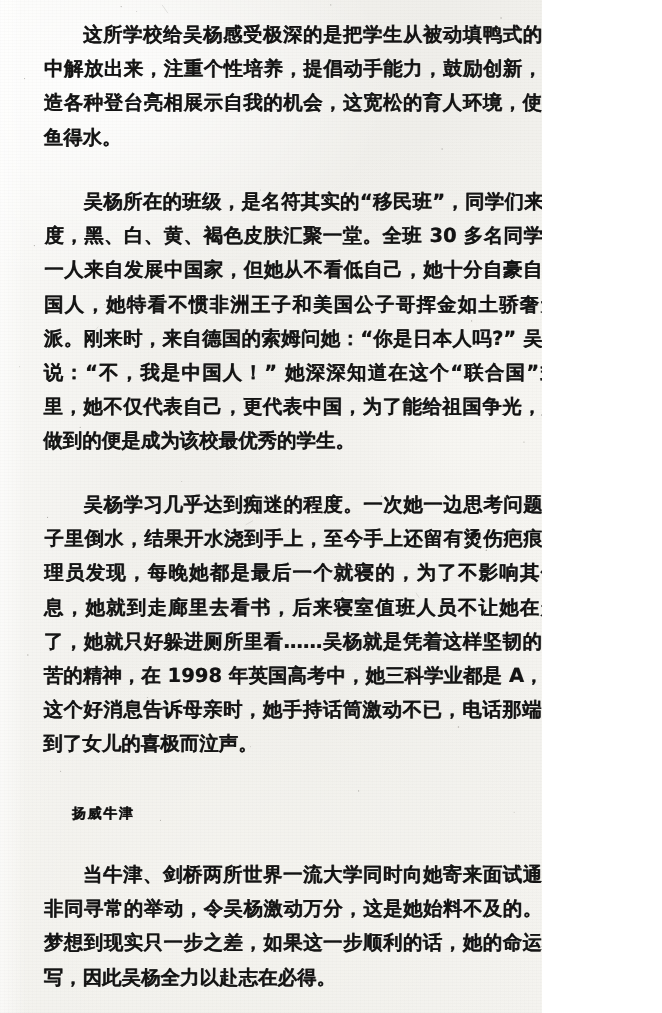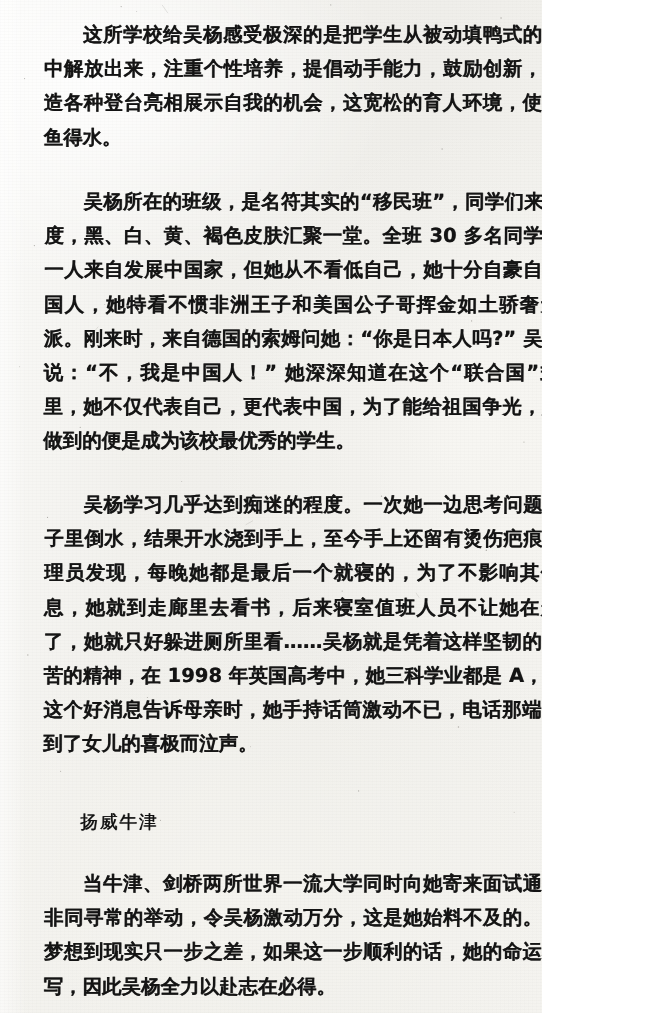--- a/index.html
+++ b/index.html
@@ -80,25 +80,25 @@
       -0.3px 0.35px 0 rgba(35,35,35,0.32),
       0 -0.3px 0.6px rgba(60,60,60,0.22);
     transform: skewX(-0.35deg);
   }
 
   .para + .para {
     margin-top: 30px;
   }
 
   .section-heading {
-    margin: 43px 0 0 0;
+    margin: 34px 0 0 0;
     color: #0e0e0e;
-    font-size: 18px;
+    font-size: 14px;
     line-height: 34.2px;
-    font-weight: 400;
+    font-weight: 700;
     text-indent: 2em;
     letter-spacing: 1.6px;
     text-shadow:
       0.55px 0 0 rgba(15,15,15,0.62),
       -0.35px 0.4px 0 rgba(30,30,30,0.40),
       0 -0.3px 0.7px rgba(55,55,55,0.25);
     transform: skewX(-0.35deg);
   }
 
   .section-heading + .para {

